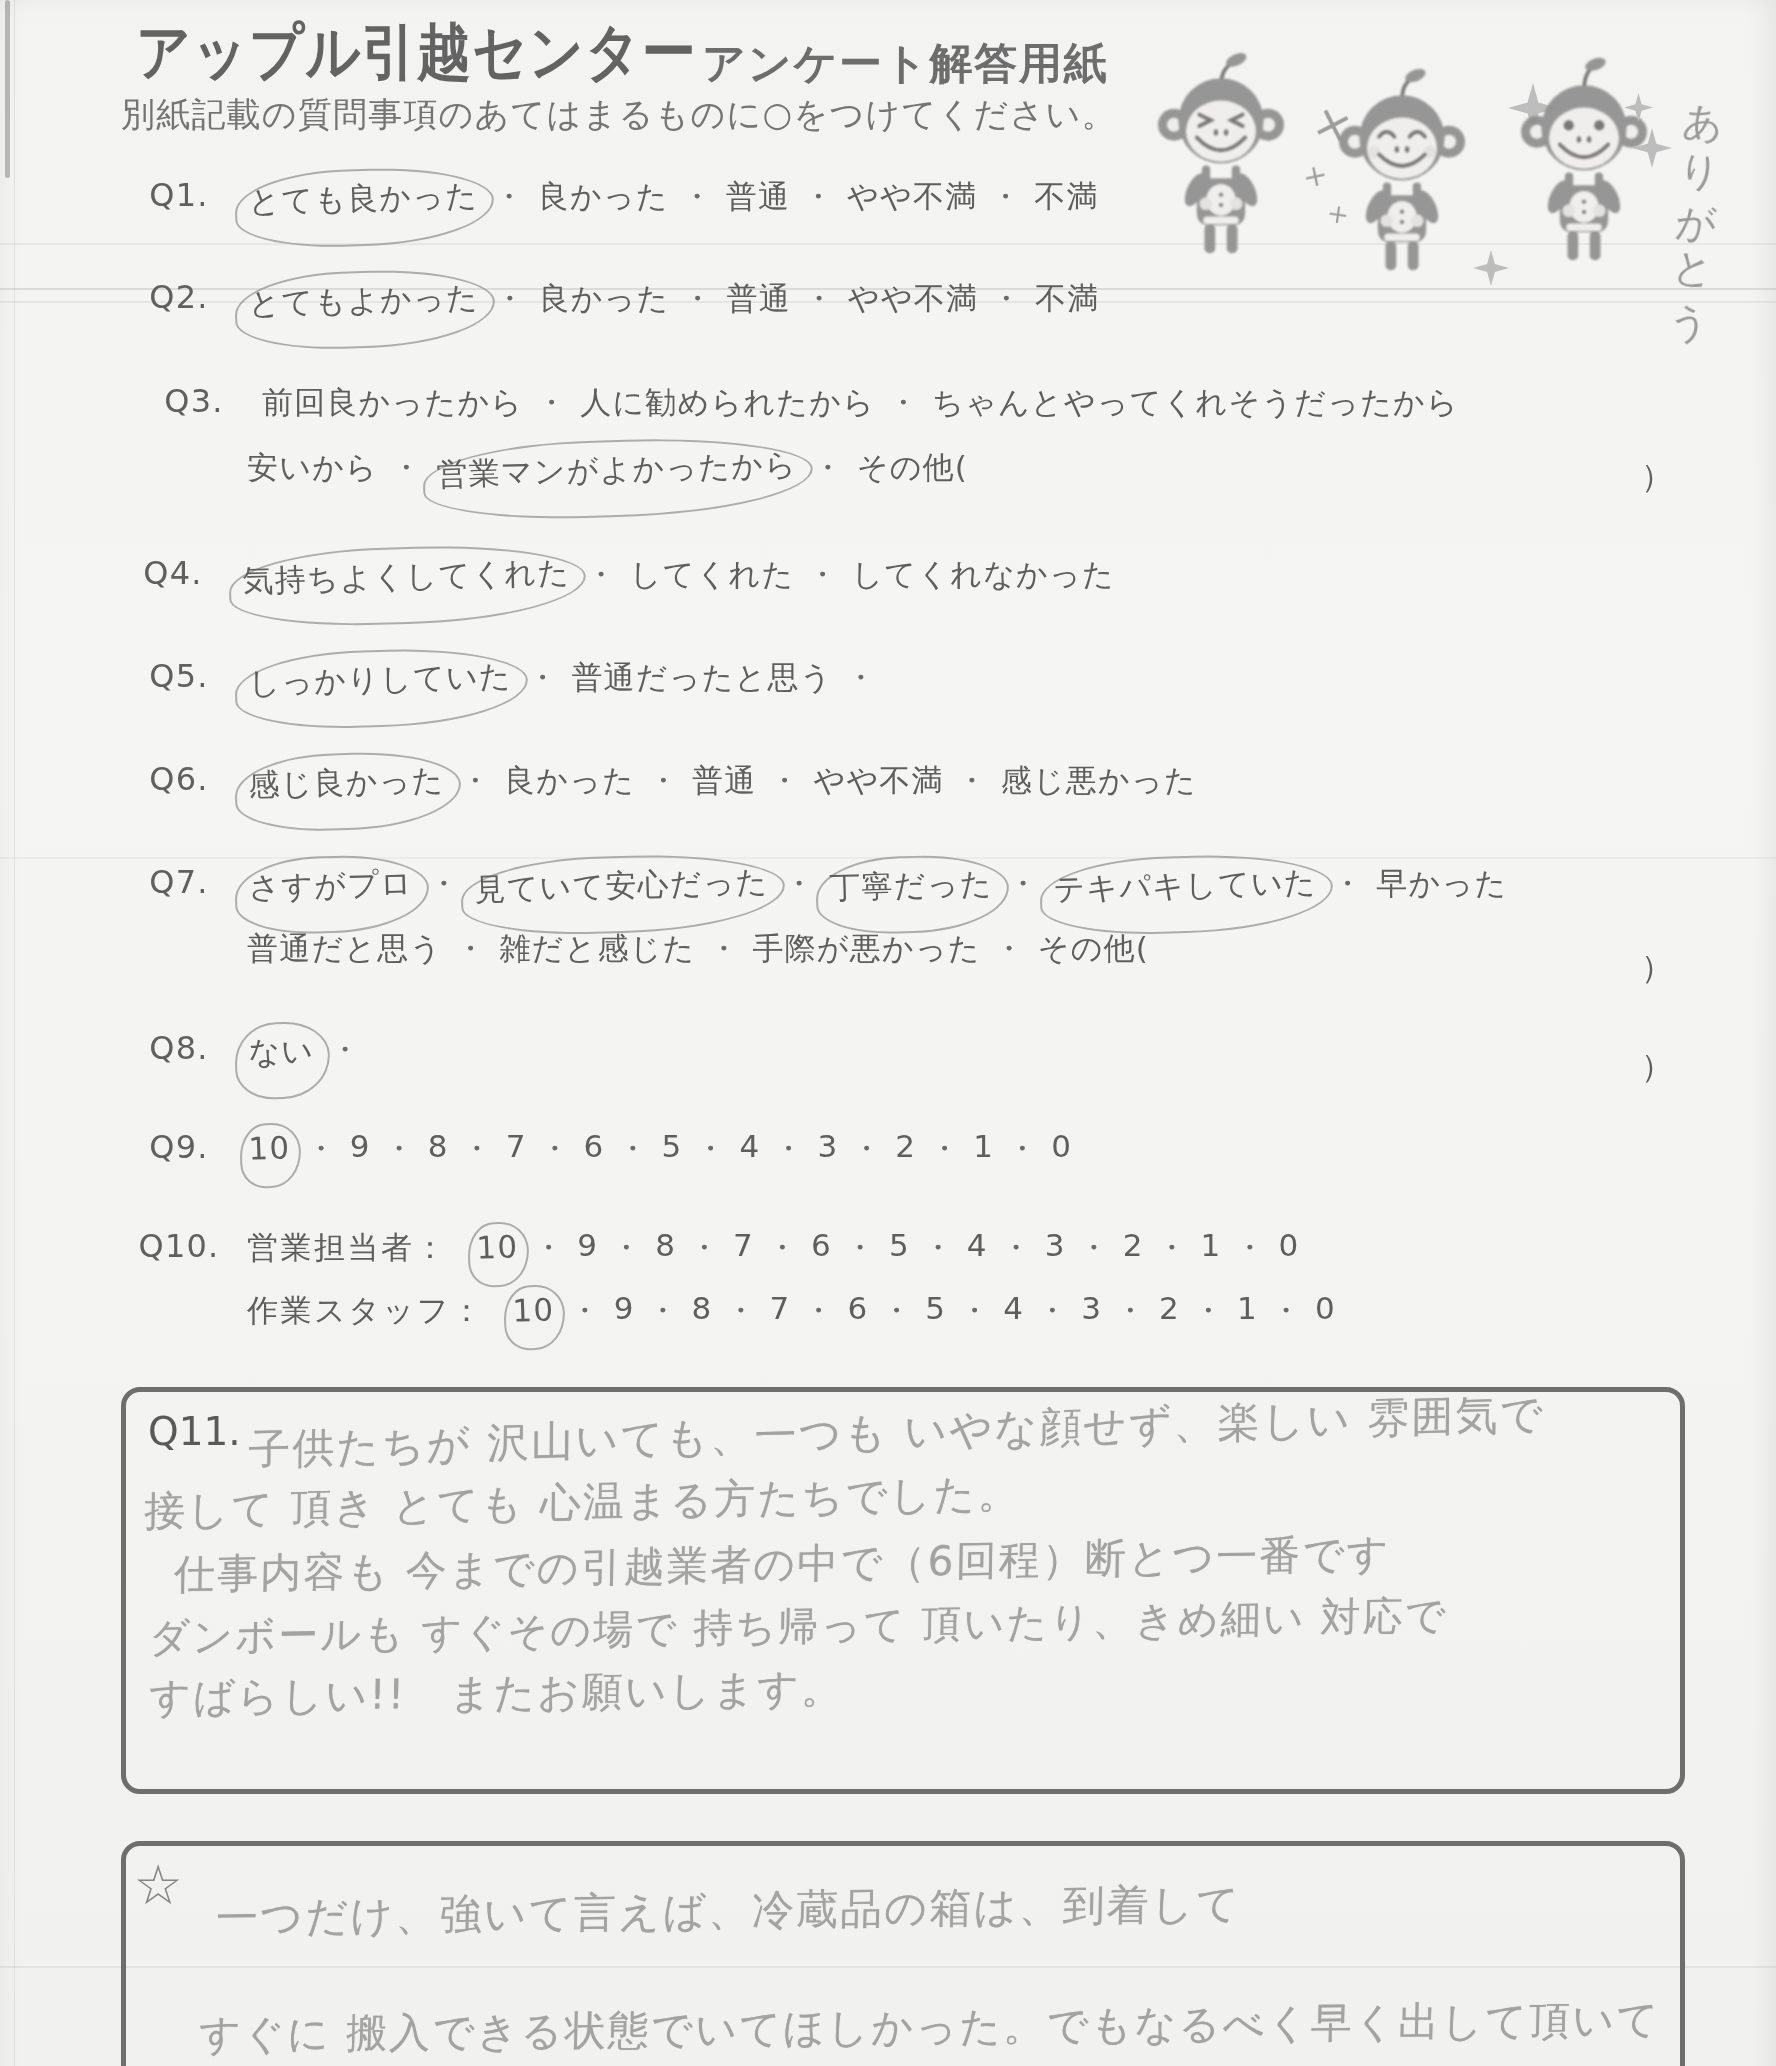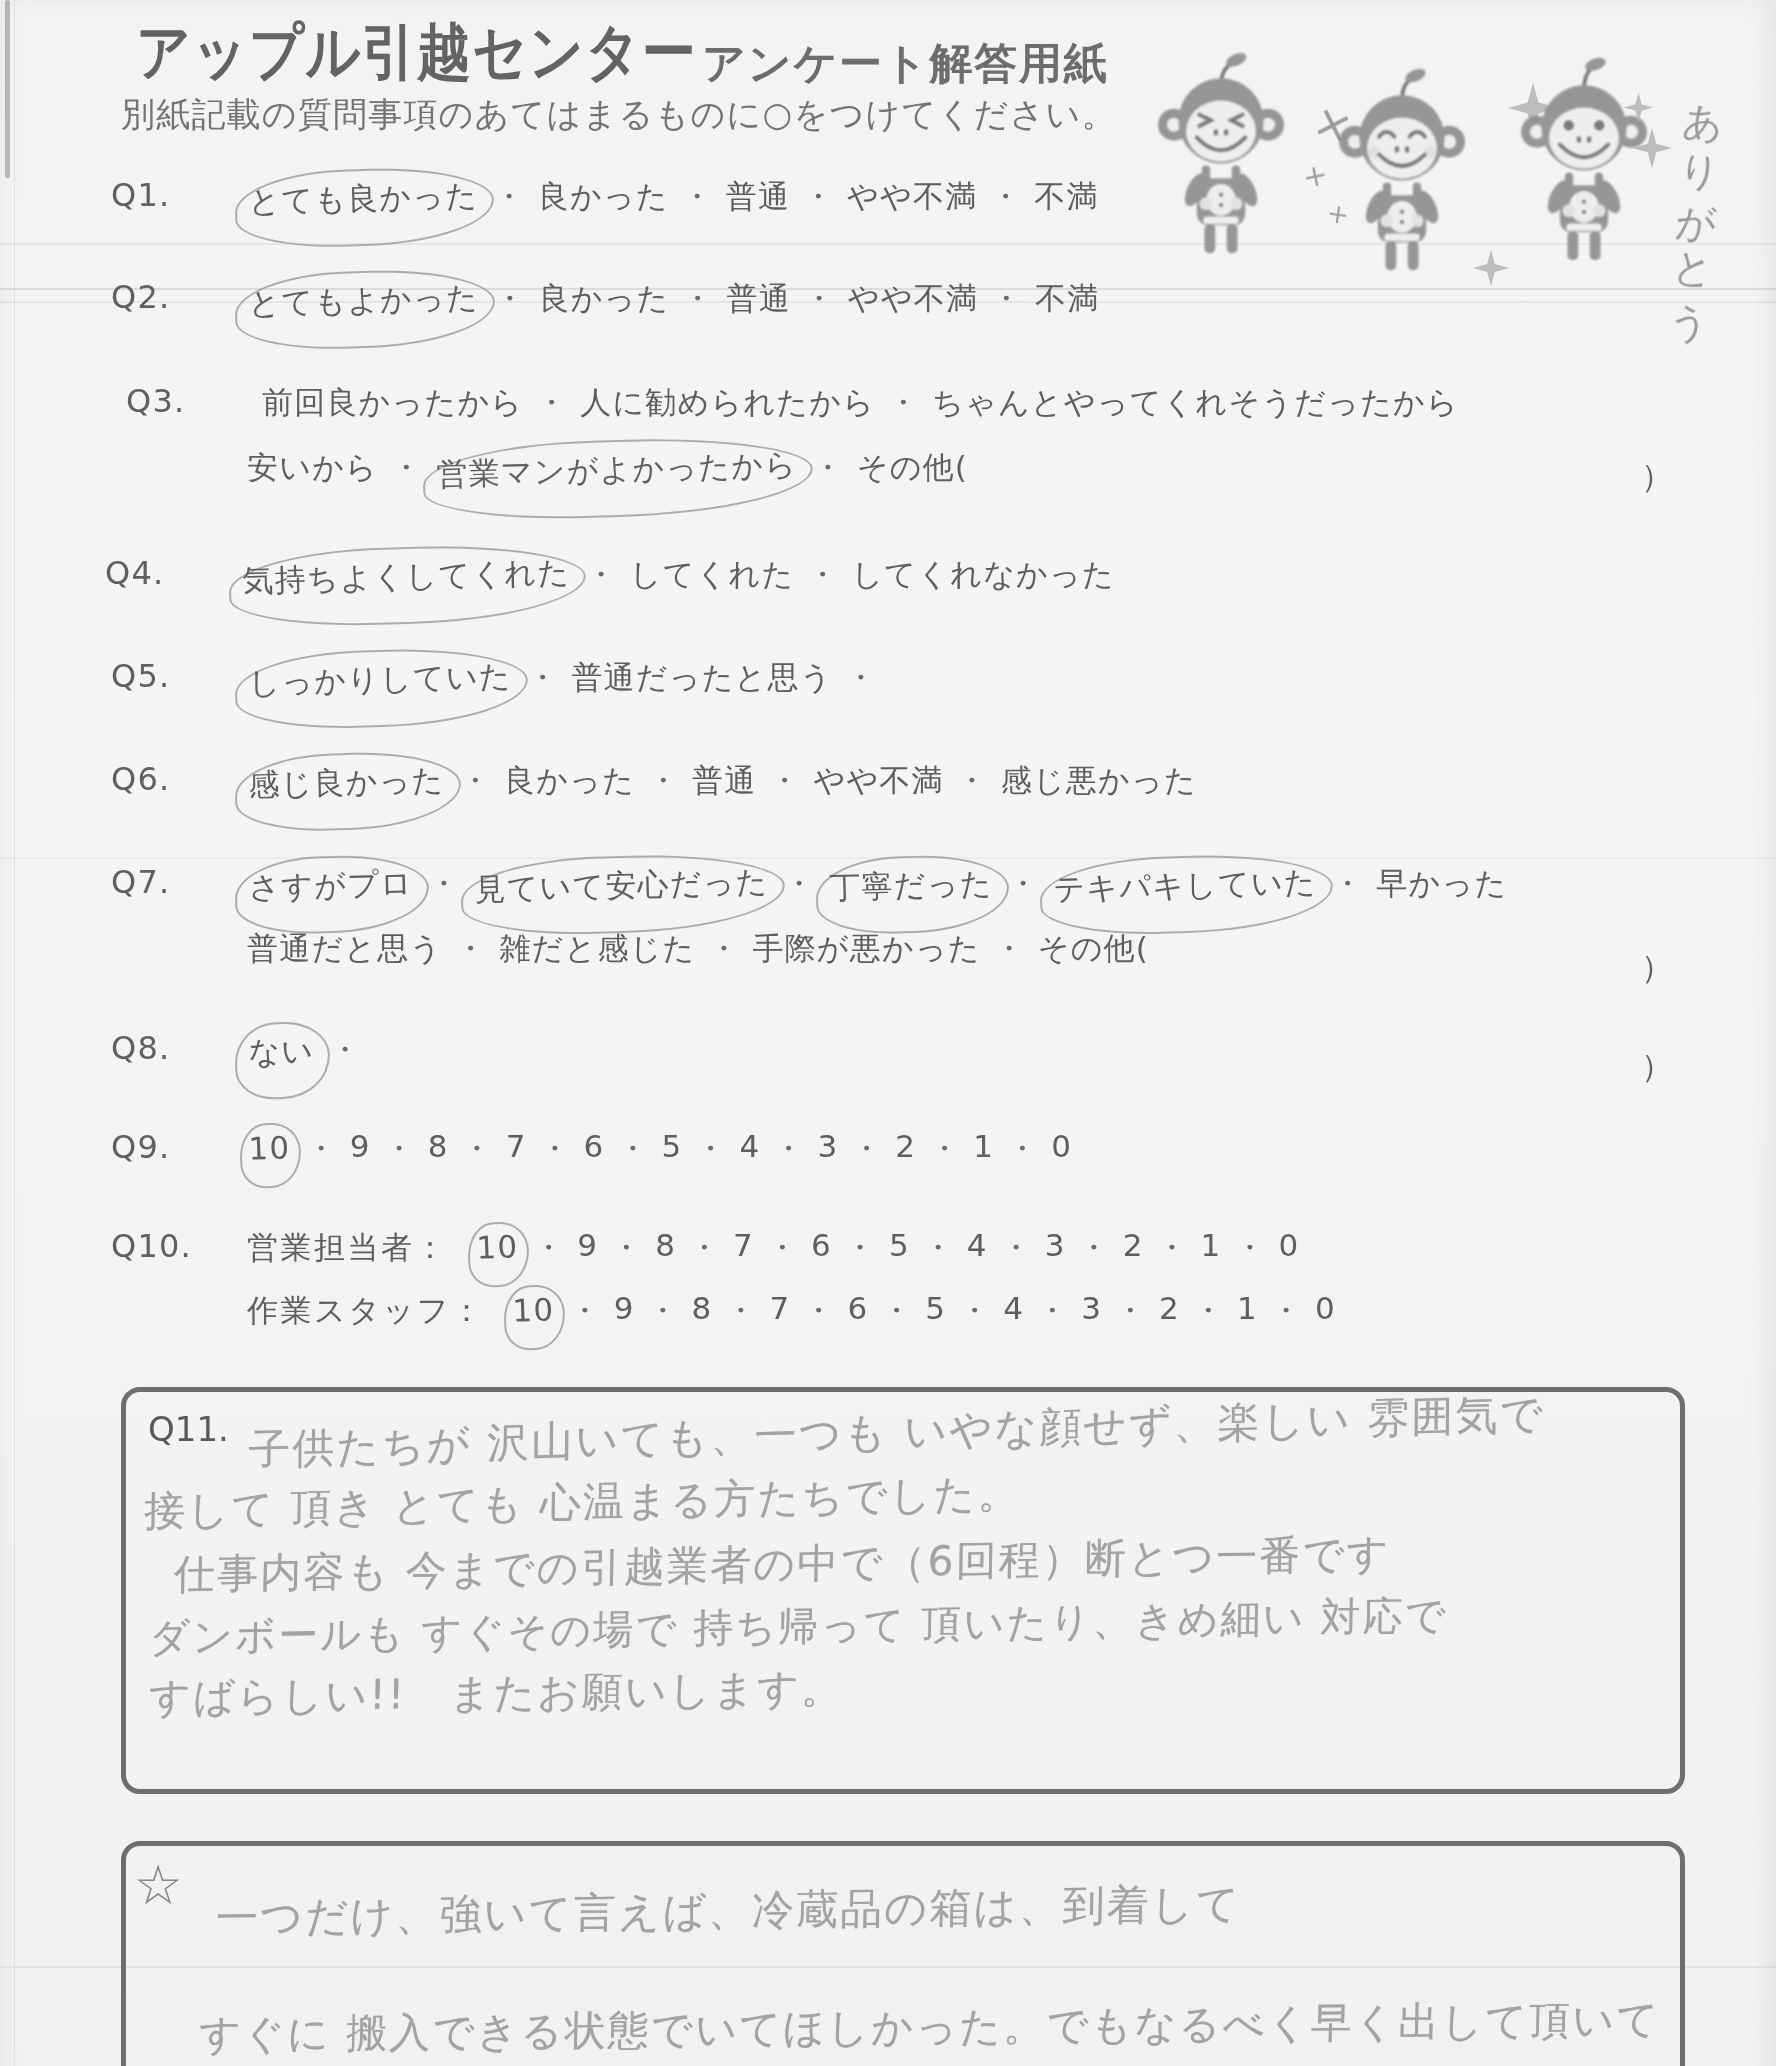--- a/index.html
+++ b/index.html
@@ -12,34 +12,34 @@
   .vline{position:absolute;top:0;width:1.7px;height:100%;background:#8f8f8f;opacity:.18;pointer-events:none;}
   .vedge{position:absolute;left:5px;top:0;width:5px;height:178px;background:#6f6f6f;opacity:.45;border-radius:2.5px;}
   
   .brand{position:absolute;left:136px;top:10.7px;font-size:54px;font-weight:900;color:#636363;
          letter-spacing:1.2px;transform:scaleY(1.14);transform-origin:left top;white-space:nowrap;}
   .form-title{position:absolute;left:702px;top:35px;font-size:43px;font-weight:700;color:#6d6d6d;
          letter-spacing:1.7px;white-space:nowrap;}
   .instruction{position:absolute;left:121px;top:92px;font-size:34px;color:#747474;letter-spacing:1.2px;white-space:nowrap;}
   
   .qline{position:absolute;display:flex;align-items:flex-start;font-size:31px;color:#5e5e5e;
-         letter-spacing:1.2px;white-space:nowrap;}
+         letter-spacing:1.2px;white-space:nowrap;text-align:center;}
   .qid{width:136px;flex:none;font-size:32px;font-weight:500;color:#606060;}
   .sublabel{flex:none;margin-right:26.4px;letter-spacing:2.5px;}
   .sep{margin:0 12.4px;color:#6a6a6a;}
   .opt{white-space:nowrap;}
   .circled{border:2.5px solid rgba(148,148,148,.75);
            border-radius:48% 52% 55% 45% / 58% 48% 62% 42%;
            padding:6.6px 14px 24px 11.6px;margin:-6.6px -14px -24px -11.6px;
            transform:rotate(-1.6deg);}
   .nums .circled{padding:5px 8.3px 18px 6.6px;margin:-5px -8.3px -18px -6.6px;transform:rotate(-2deg);}
   .tail{position:absolute;font-size:32px;color:#5e5e5e;}
   
   .bigbox{position:absolute;border:5.4px solid #6e6e6e;border-radius:19px;}
-  .q11id{position:absolute;left:22px;top:16.5px;font-size:34px;font-weight:500;color:#595959;}
+  .q11id{position:absolute;left:22px;top:16.5px;font-size:39px;font-weight:500;color:#595959;}
   .hand{position:absolute;color:#a3a3a3;font-size:41px;letter-spacing:2.1px;white-space:nowrap;
         text-shadow:0 0 0.8px rgba(160,160,160,.55);}
   .star{position:absolute;font-size:55px;color:#868686;}
   
   .mascots{position:absolute;left:1134px;top:35px;width:628px;height:248px;}
   .monkey{position:absolute;filter:blur(1px);opacity:.92;}
   .mk-dark{fill:#8f8f8f;} .mk-light{fill:#efeeec;} .mk-light2{fill:#e2e1df;}
   .mk-ink{fill:#6f6f6f;}
   .mk-stroke{stroke:#6f6f6f;stroke-width:6;fill:none;stroke-linecap:round;}
   .deco{position:absolute;color:#9d9d9d;filter:blur(0.6px);}

